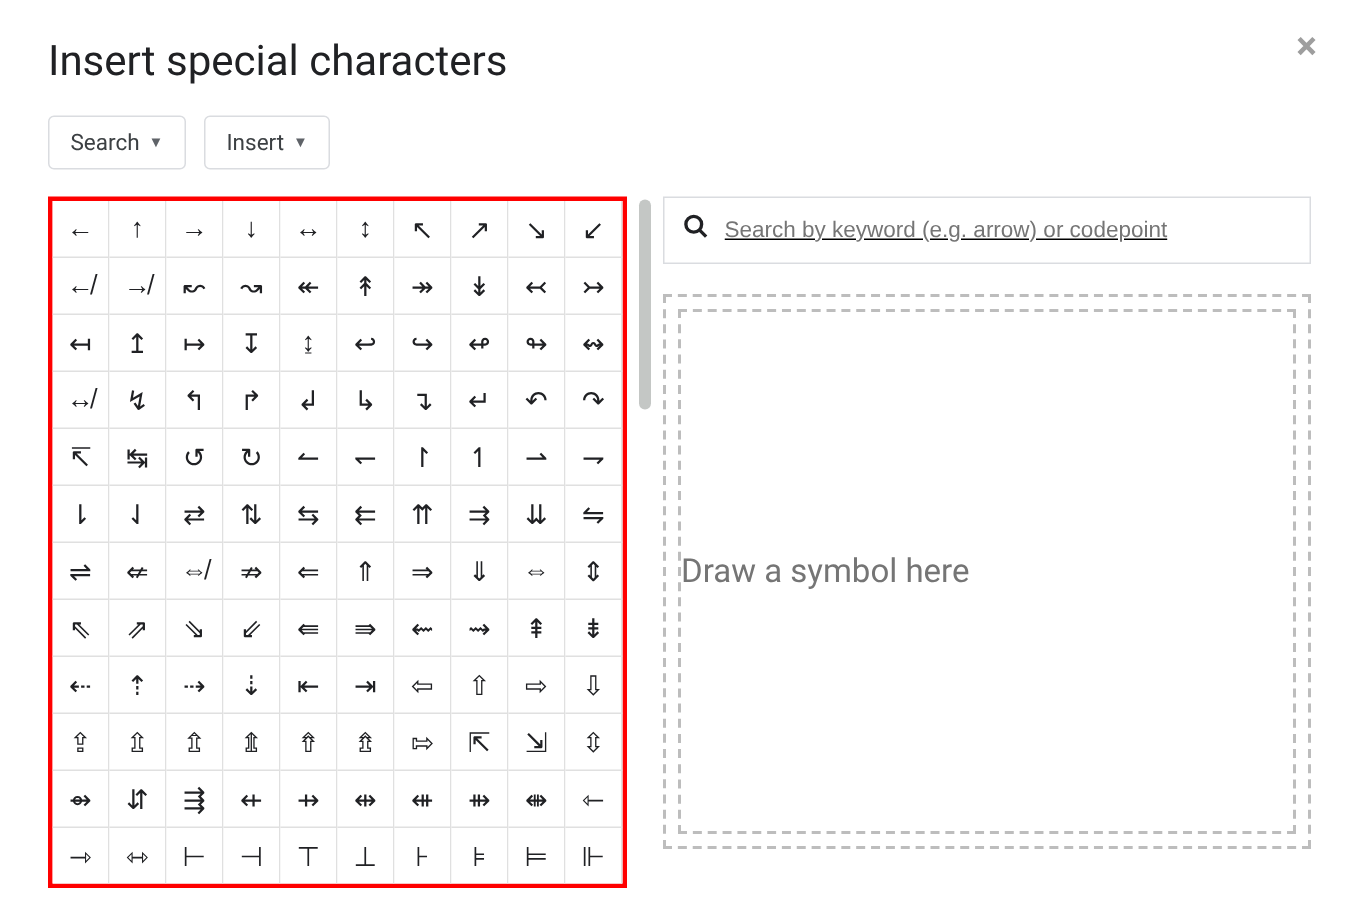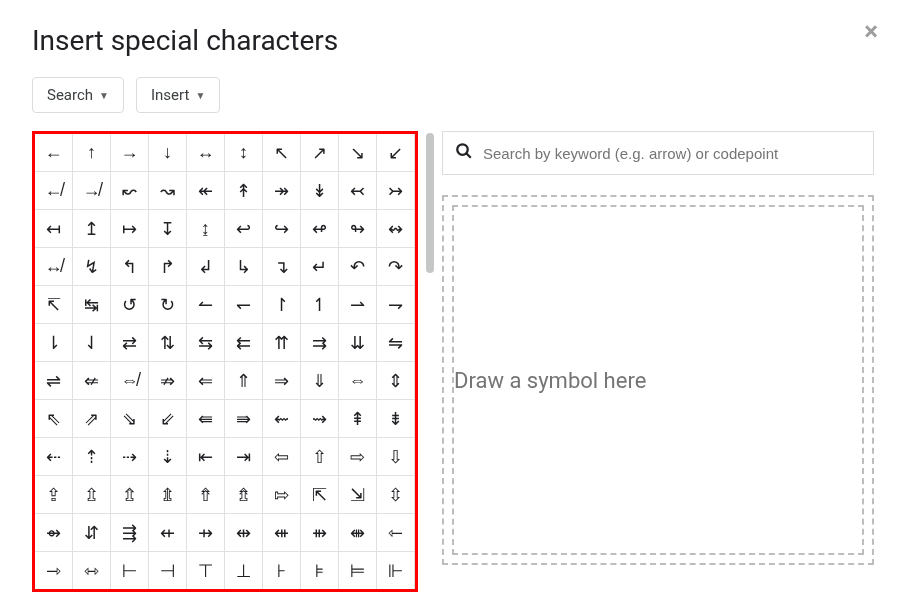--- a/index.html
+++ b/index.html
@@ -97,20 +97,21 @@
       display: flex;
       flex-direction: column;
       gap: 20px;
     }
     .search-box {
       border: 1px solid #dadce0;
       display: flex;
       align-items: center;
       padding: 10px 12px;
       gap: 10px;
+      text-decoration: underline;
     }
     .search-icon {
       font-size: 18px;
       color: #202124;
       font-weight: bold;
     }
     .search-input {
       border: none;
       outline: none;
       font-size: 15px;

